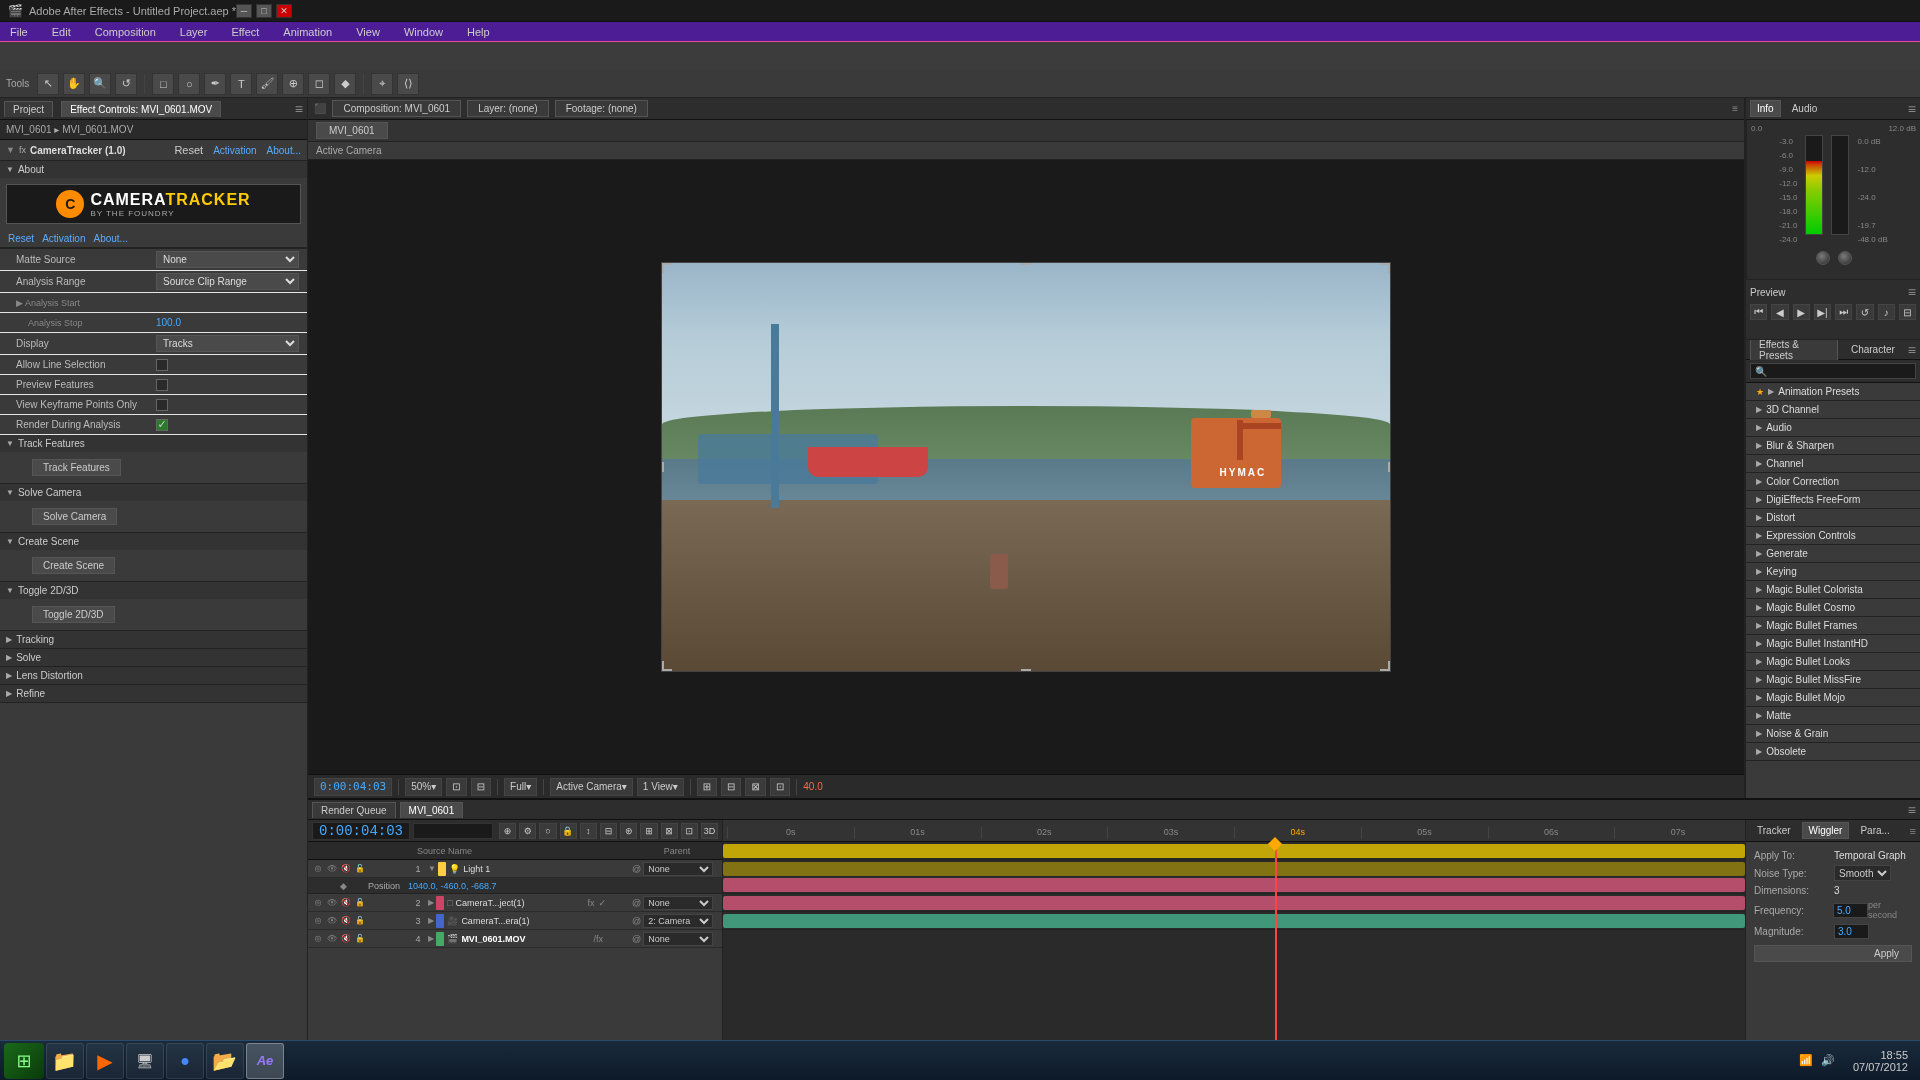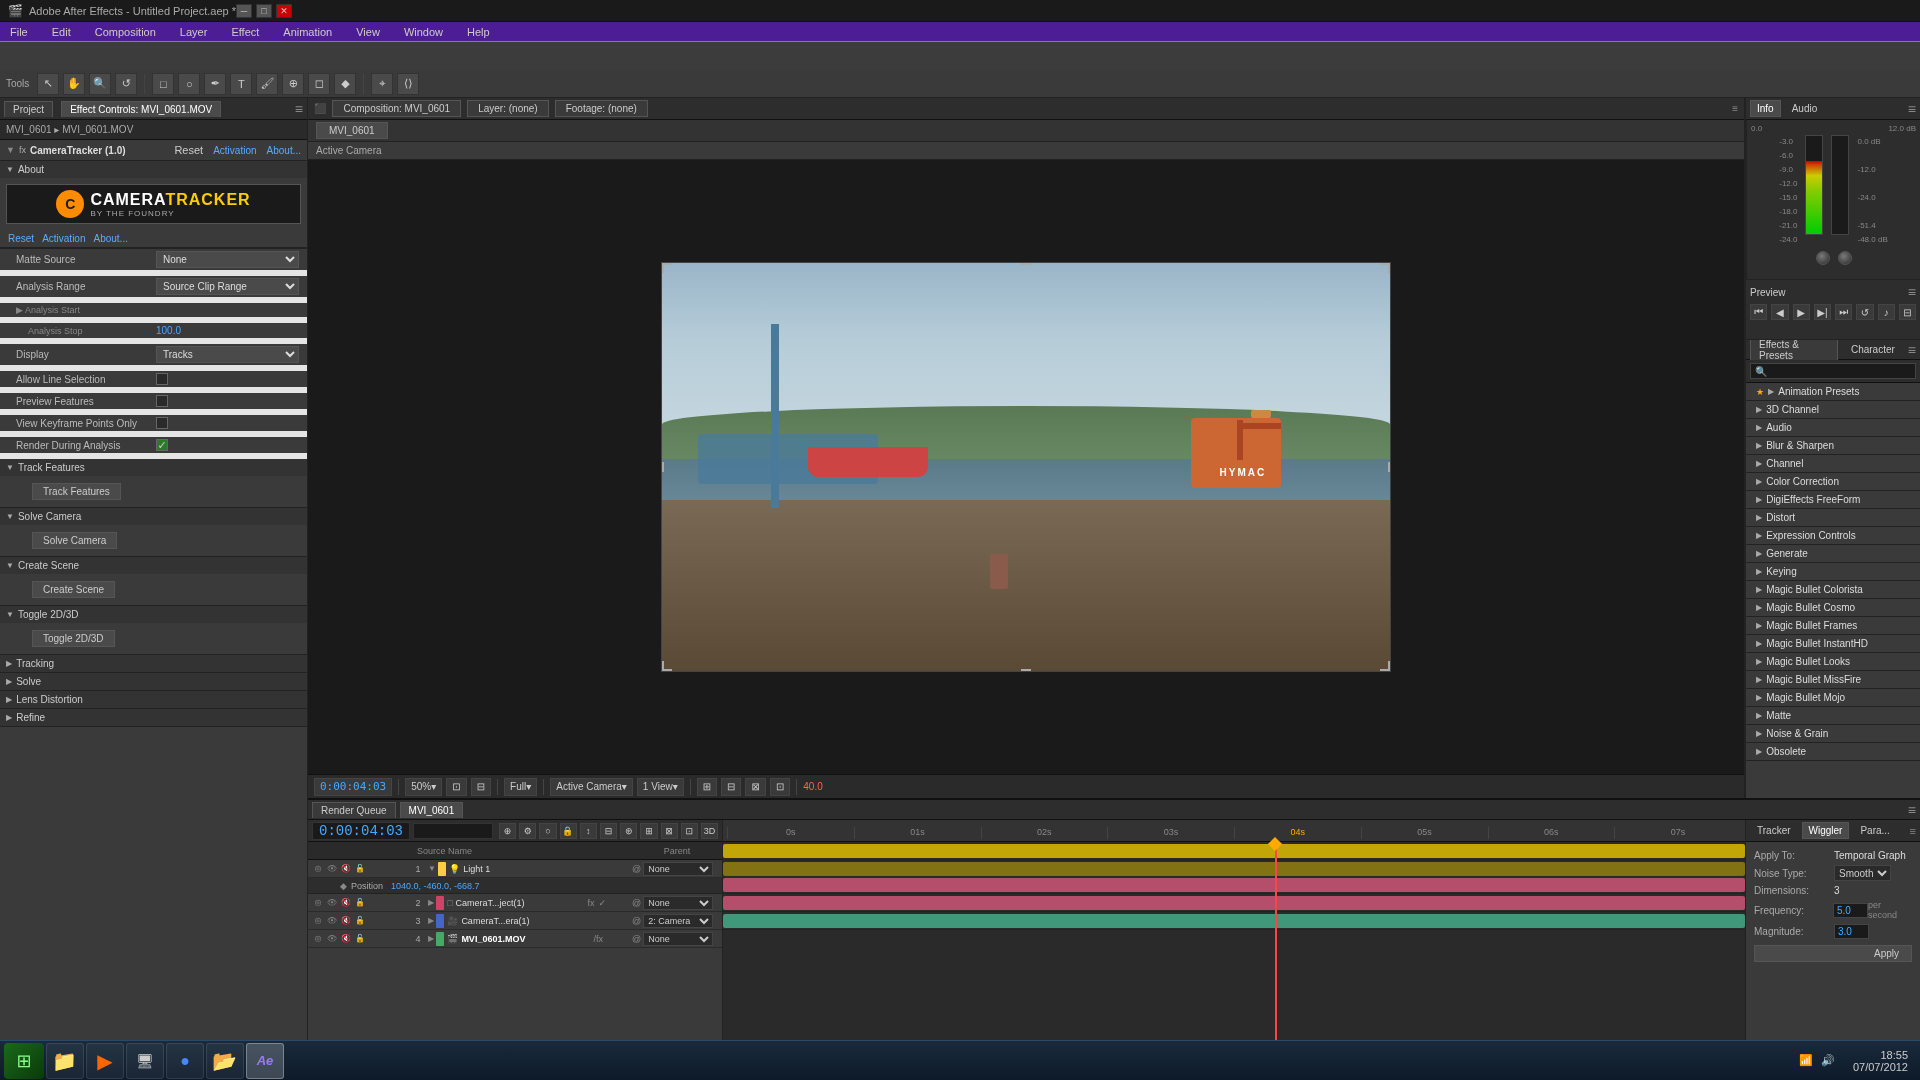--- a/index.html
+++ b/index.html
@@ -190,21 +190,21 @@
       font-size: 10px;
       color: #ccc;
     }
     .triangle { font-size: 8px; color: #aaa; }
 
     .ct-row {
       display: flex;
       align-items: center;
       padding: 2px 8px 2px 16px;
       min-height: 20px;
-      border-bottom: 6px solid #e5e5e5;
+      border-bottom: 1px solid #e5e5e5;
     }
     .ct-label {
       flex: 0 0 140px;
       font-size: 10px;
       color: #bbb;
     }
     .ct-value {
       flex: 1;
       font-size: 10px;
       color: #ddd;
@@ -1179,21 +1179,21 @@
                 <div class="meter-fill" style="height:0%;"></div>
               </div>
 
               <div style="font-size:8px; color:#888; line-height:14px;">
                 <div>0.0 dB</div>
                 <div>&nbsp;</div>
                 <div>-12.0</div>
                 <div>&nbsp;</div>
                 <div>-24.0</div>
                 <div>&nbsp;</div>
-                <div>-51.4</div>
+                <div>-19.7</div>
                 <div>-48.0 dB</div>
               </div>
             </div>
 
             <div class="knob-area">
               <div class="knob"></div>
               <div class="knob"></div>
             </div>
           </div>
         </div>
@@ -1410,21 +1410,21 @@
               <div class="lr-parent">
                 <span style="font-size:9px; color:#888;">@</span>
                 <select class="lr-parent-select">
                   <option>None</option>
                 </select>
               </div>
             </div>
 
             <div class="sub-row">
               <span style="color:#888; font-size:9px;">◆</span>
-              <span style="margin-left:4px; color:#aaa; font-size:9px;">Position</span>
+              <span style="margin-left:21px; color:#aaa; font-size:9px;">Position</span>
               <span style="margin-left:8px; color:#4af; font-size:9px;">1040.0, -460.0, -668.7</span>
             </div>
 
             <div class="layer-row">
               <div class="lr-icons">
                 <div class="lr-icon">◎</div>
                 <div class="lr-icon">👁</div>
                 <div class="lr-icon">🔇</div>
                 <div class="lr-icon">🔓</div>
               </div>

